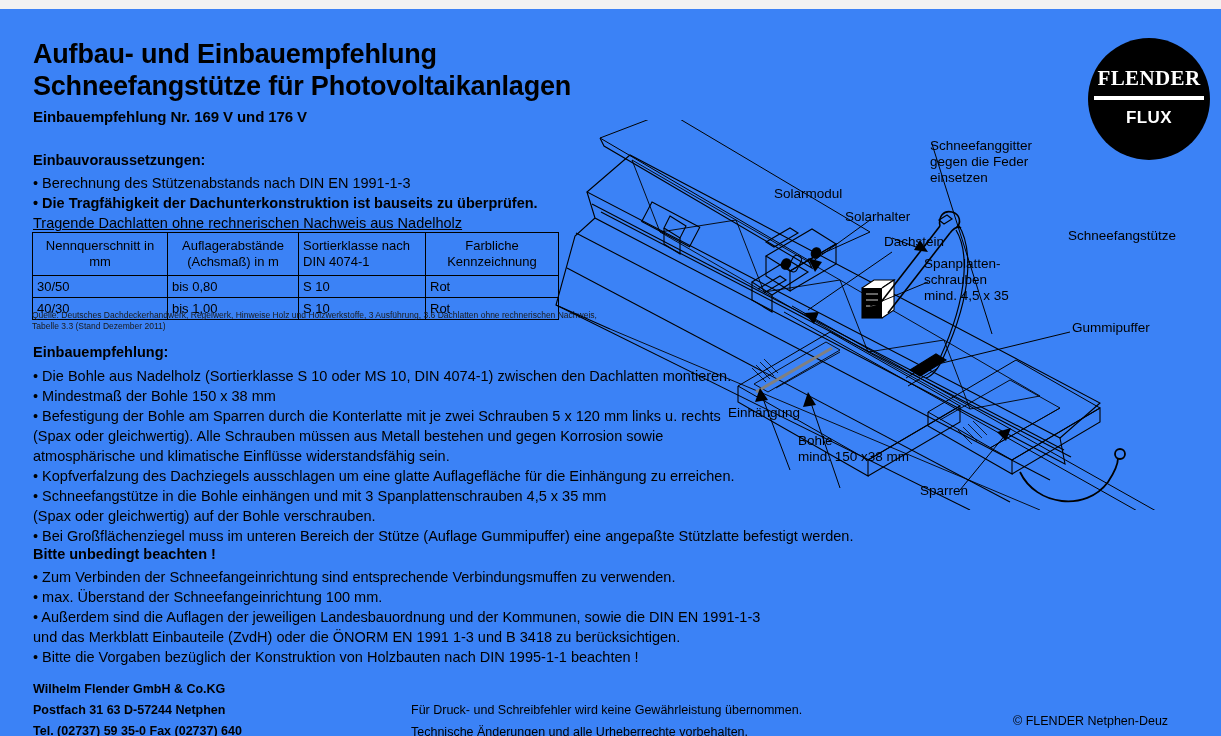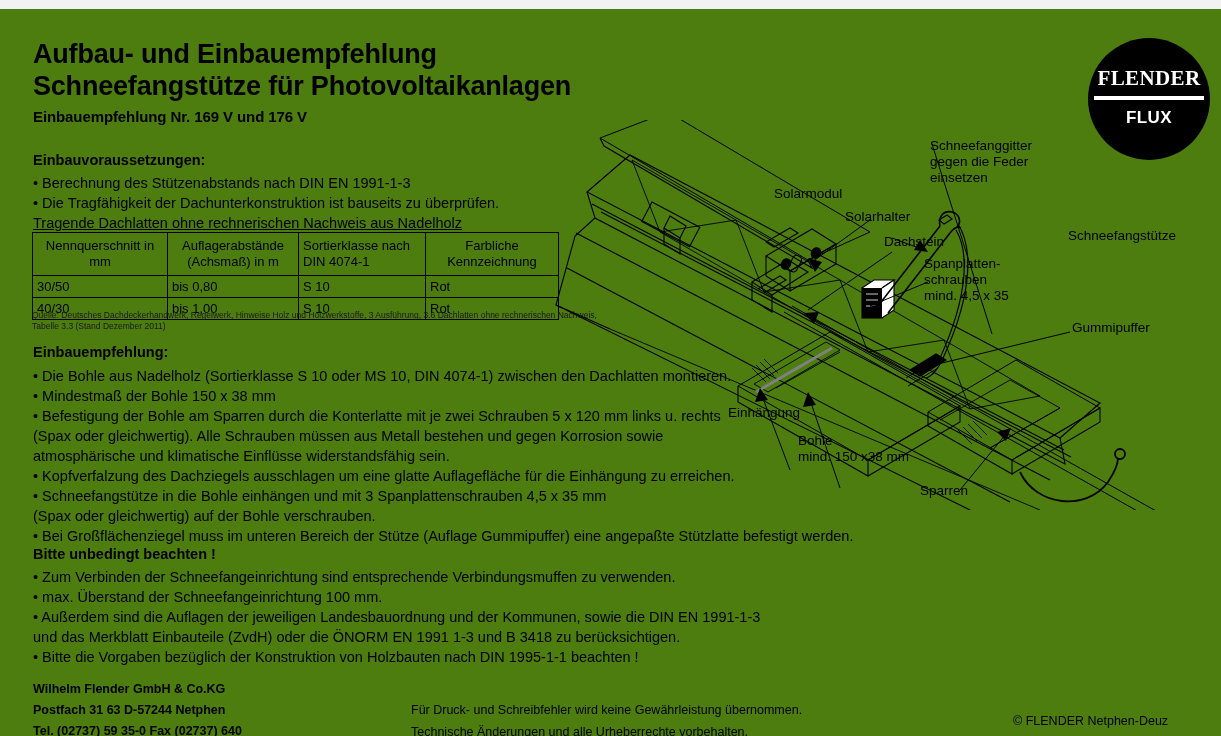--- a/index.html
+++ b/index.html
@@ -8,21 +8,21 @@
     background: #ffffff;
   }
   body {
     font-family: "Liberation Sans", sans-serif;
     color: #000000;
   }
   #page {
     position: relative;
     width: 1221px;
     height: 736px;
-    background: #4d7c0f;
+    background: #3b82f6;
     overflow: hidden;
   }
   #topband {
     position: absolute;
     left: 0; top: 0;
     width: 1221px; height: 9px;
     background: #f2f2f2;
   }
 
   
@@ -91,21 +91,21 @@
   .sec-head {
     font-size: 14.5px;
     font-weight: bold;
     margin: 0 0 5px 0;
   }
   .line {
     font-size: 14.5px;
     line-height: 20px;
     white-space: nowrap;
   }
-  .line.bold { font-weight: normal; }
+  .line.bold { font-weight: bold; }
   .line.underline { text-decoration: underline; }
 
   
   #lath-table {
     position: absolute;
     left: 32px; top: 232px;
     border-collapse: collapse;
     table-layout: fixed;
     width: 490px;
   }

